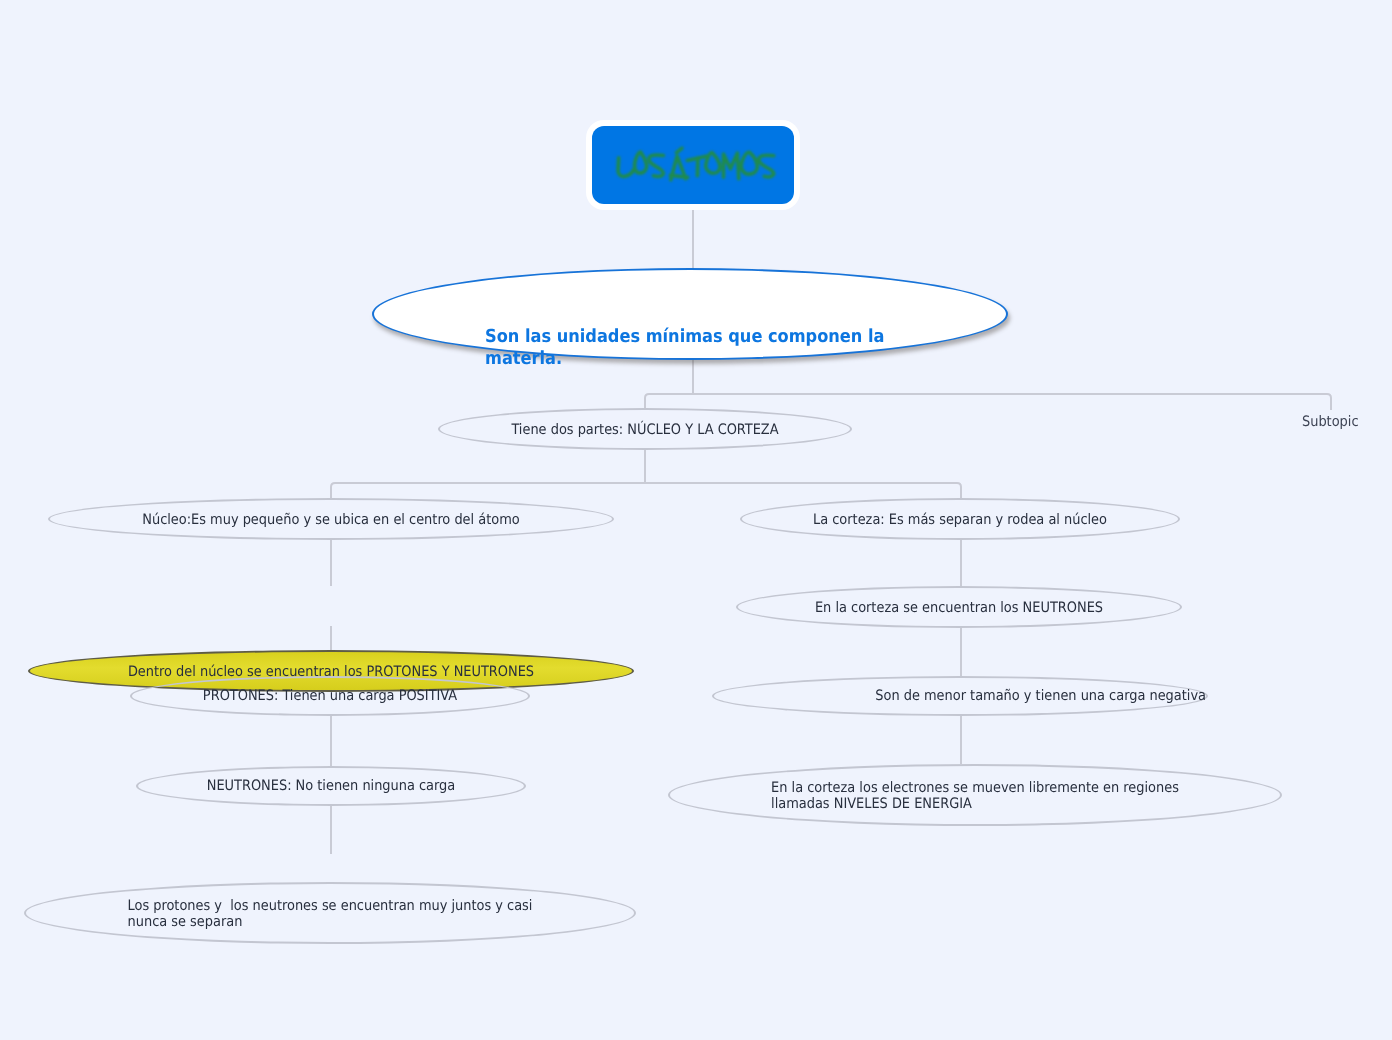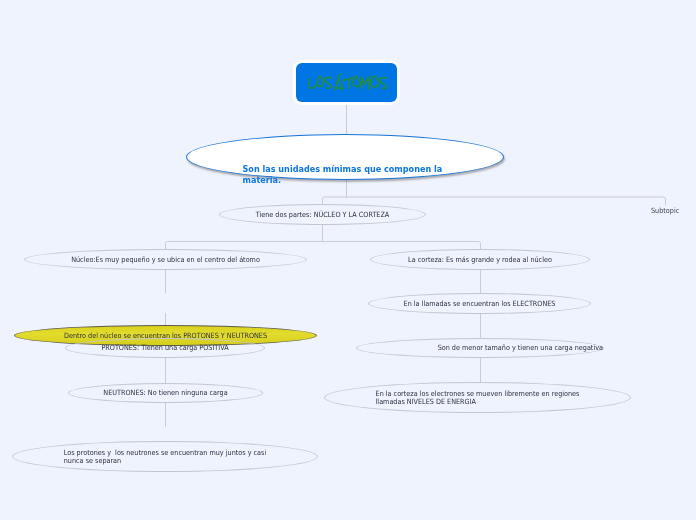--- a/index.html
+++ b/index.html
@@ -98,26 +98,26 @@
   </div>
   <div class="node ell" style="left:68px;top:383px;width:195px;height:20px;">
     <div class="tx">NEUTRONES: No tienen ninguna carga</div>
   </div>
   <div class="node ell" style="left:12px;top:441px;width:306px;height:31px;">
     <div class="tx" style="text-align:left;">Los protones y  los neutrones se encuentran muy juntos y casi
 nunca se separan</div>
   </div>
 
   <div class="node ell" style="left:370px;top:249px;width:220px;height:21px;">
-    <div class="tx">La corteza: Es más grande y rodea al núcleo</div>
+    <div class="tx">La corteza: Es más separan y rodea al núcleo</div>
   </div>
   <div class="node ell" style="left:368px;top:293px;width:223px;height:21px;">
-    <div class="tx">En la llamadas se encuentran los ELECTRONES</div>
+    <div class="tx">En la corteza se encuentran los NEUTRONES</div>
   </div>
   <div class="node ell" style="left:356px;top:338px;width:248px;height:20px;justify-content:flex-end;">
     <div class="tx">Son de menor tamaño y tienen una carga negativa</div>
   </div>
-  <div class="node ell" style="left:324px;top:382px;width:307px;height:31px;">
+  <div class="node ell" style="left:334px;top:382px;width:307px;height:31px;">
     <div class="tx" style="text-align:left;">En la corteza los electrones se mueven libremente en regiones
 llamadas NIVELES DE ENERGIA</div>
   </div>
 
 </div>
 
 </body></html>

